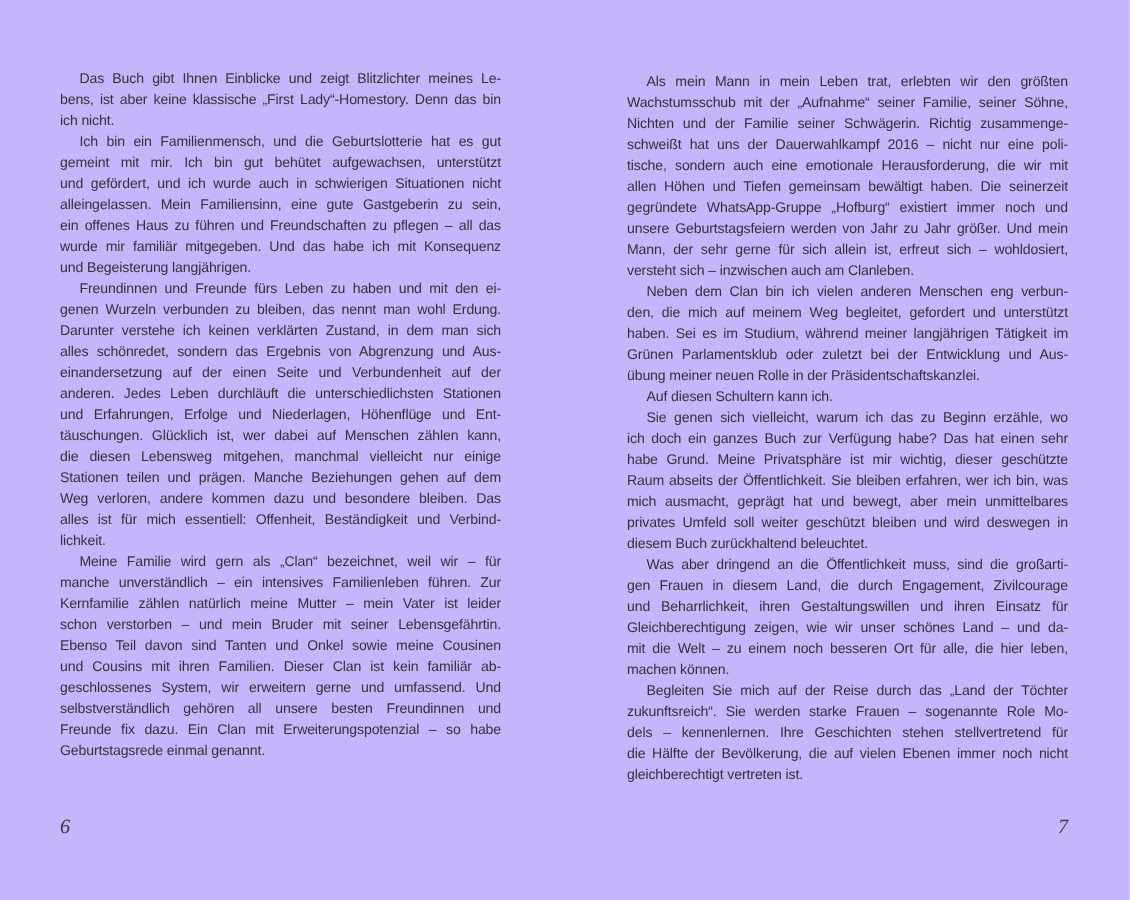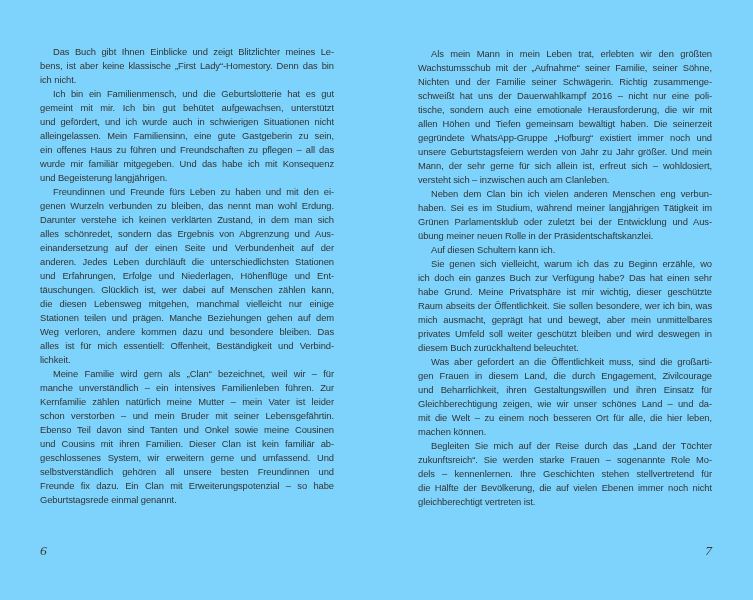--- a/index.html
+++ b/index.html
@@ -10,21 +10,21 @@
     width: 753px;
     height: 600px;
     background: #ffffff;
     position: relative;
     overflow: hidden;
     font-family: "Liberation Sans", sans-serif;
   }
   .spread {
     position: absolute;
     inset: 0;
-    background: #7dd3fc;
+    background: #c4b5fd;
   }
   .text-block {
     position: absolute;
     width: 294px;
     color: #333333;
     font-size: 9.4px;
     line-height: 14px;
     letter-spacing: -0.08px;
   }
   .text-block.left  { left: 40px;  top: 45px; }
@@ -110,38 +110,39 @@
           <div class="line">schweißt hat uns der Dauerwahlkampf 2016 – nicht nur eine poli-</div>
           <div class="line">tische, sondern auch eine emotionale Herausforderung, die wir mit</div>
           <div class="line">allen Höhen und Tiefen gemeinsam bewältigt haben. Die seinerzeit</div>
           <div class="line">gegründete WhatsApp-Gruppe „Hofburg“ existiert immer noch und</div>
           <div class="line">unsere Geburtstagsfeiern werden von Jahr zu Jahr größer. Und mein</div>
           <div class="line">Mann, der sehr gerne für sich allein ist, erfreut sich – wohldosiert,</div>
           <div class="line last">versteht sich – inzwischen auch am Clanleben.</div>
         </div>
         <div class="para">
           <div class="line first">Neben dem Clan bin ich vielen anderen Menschen eng verbun-</div>
+          <div class="line">den, die mich auf meinem Weg begleitet, gefordert und unterstützt</div>
           <div class="line">haben. Sei es im Studium, während meiner langjährigen Tätigkeit im</div>
           <div class="line">Grünen Parlamentsklub oder zuletzt bei der Entwicklung und Aus-</div>
           <div class="line last">übung meiner neuen Rolle in der Präsidentschaftskanzlei.</div>
         </div>
         <div class="para">
           <div class="line first last">Auf diesen Schultern kann ich.</div>
         </div>
         <div class="para">
           <div class="line first">Sie genen sich vielleicht, warum ich das zu Beginn erzähle, wo</div>
           <div class="line">ich doch ein ganzes Buch zur Verfügung habe? Das hat einen sehr</div>
           <div class="line">habe Grund. Meine Privatsphäre ist mir wichtig, dieser geschützte</div>
-          <div class="line">Raum abseits der Öffentlichkeit. Sie sollen besondere, wer ich bin, was</div>
+          <div class="line">Raum abseits der Öffentlichkeit. Sie bleiben erfahren, wer ich bin, was</div>
           <div class="line">mich ausmacht, geprägt hat und bewegt, aber mein unmittelbares</div>
           <div class="line">privates Umfeld soll weiter geschützt bleiben und wird deswegen in</div>
           <div class="line last">diesem Buch zurückhaltend beleuchtet.</div>
         </div>
         <div class="para">
-          <div class="line first">Was aber gefordert an die Öffentlichkeit muss, sind die großarti-</div>
+          <div class="line first">Was aber dringend an die Öffentlichkeit muss, sind die großarti-</div>
           <div class="line">gen Frauen in diesem Land, die durch Engagement, Zivilcourage</div>
           <div class="line">und Beharrlichkeit, ihren Gestaltungswillen und ihren Einsatz für</div>
           <div class="line">Gleichberechtigung zeigen, wie wir unser schönes Land – und da-</div>
           <div class="line">mit die Welt – zu einem noch besseren Ort für alle, die hier leben,</div>
           <div class="line last">machen können.</div>
         </div>
         <div class="para">
           <div class="line first">Begleiten Sie mich auf der Reise durch das „Land der Töchter</div>
           <div class="line">zukunftsreich“. Sie werden starke Frauen – sogenannte Role Mo-</div>
           <div class="line">dels – kennenlernen. Ihre Geschichten stehen stellvertretend für</div>

